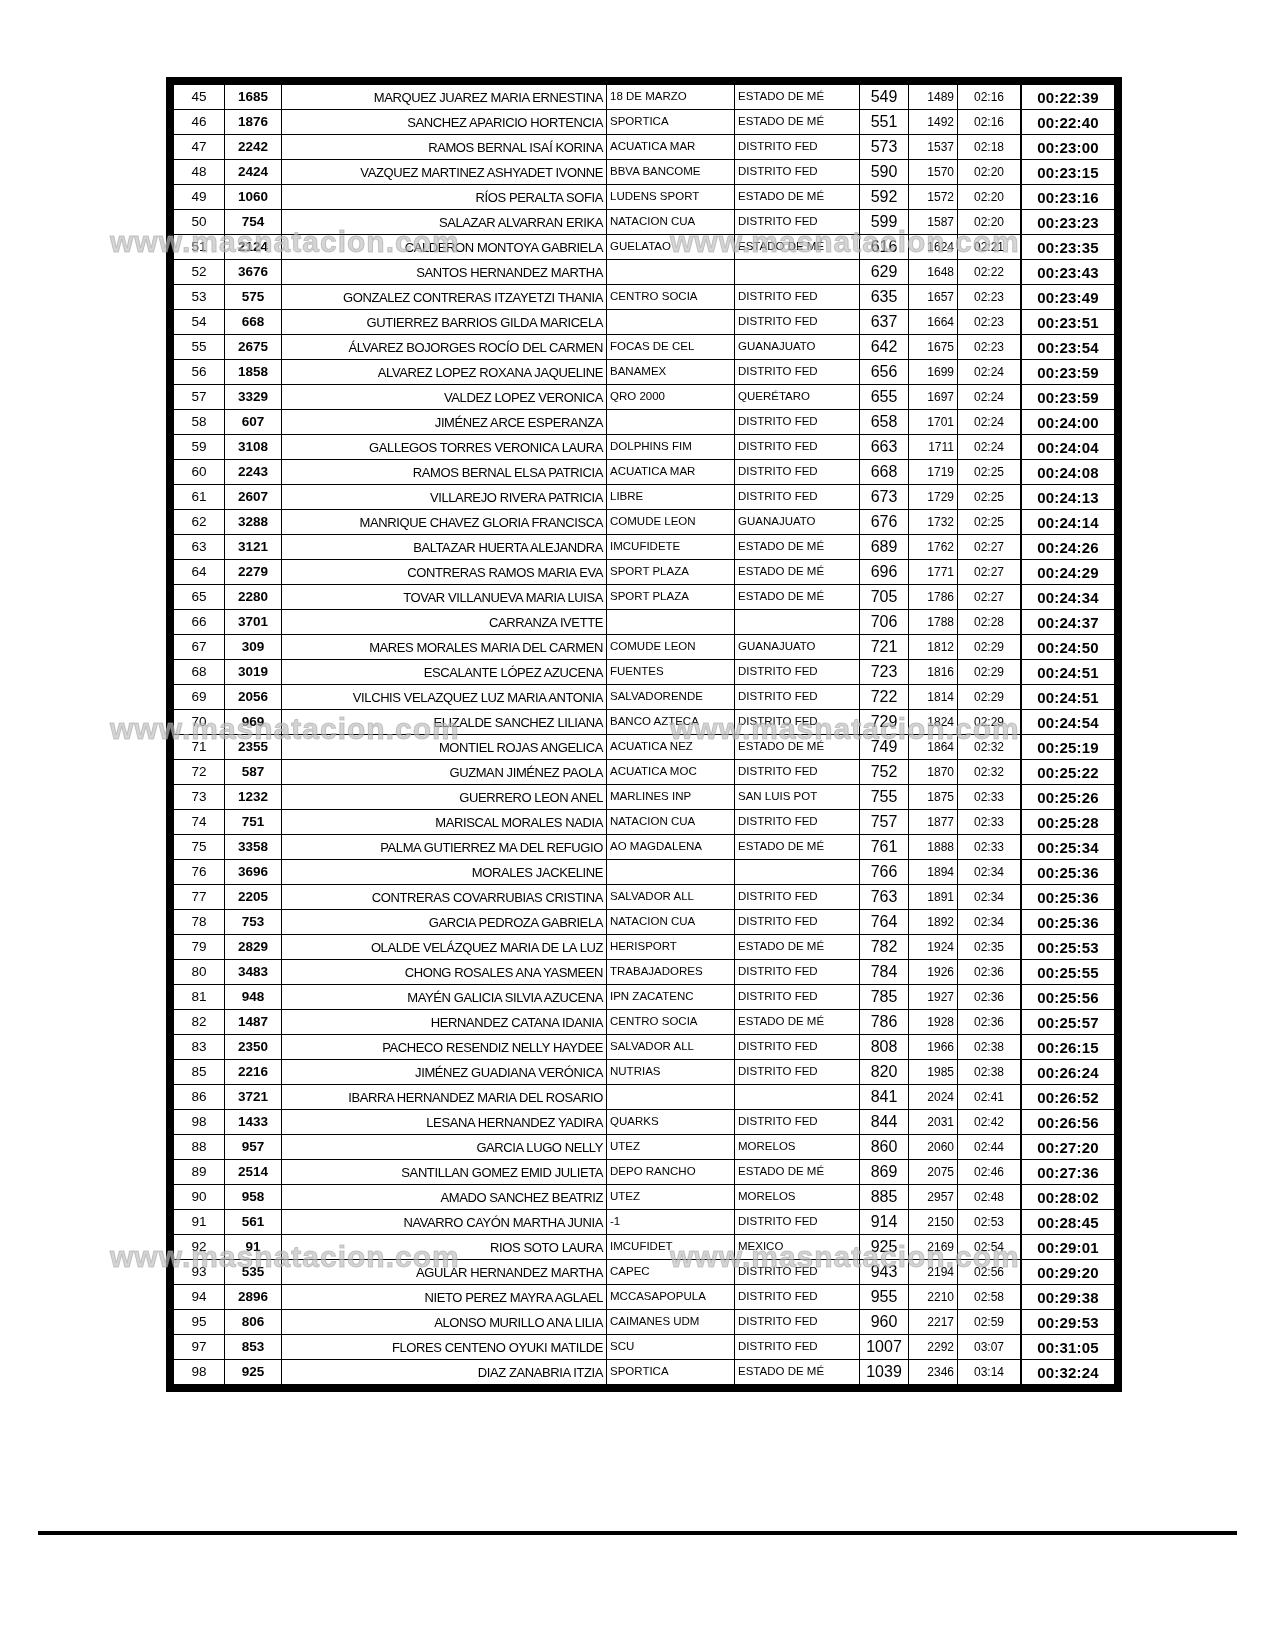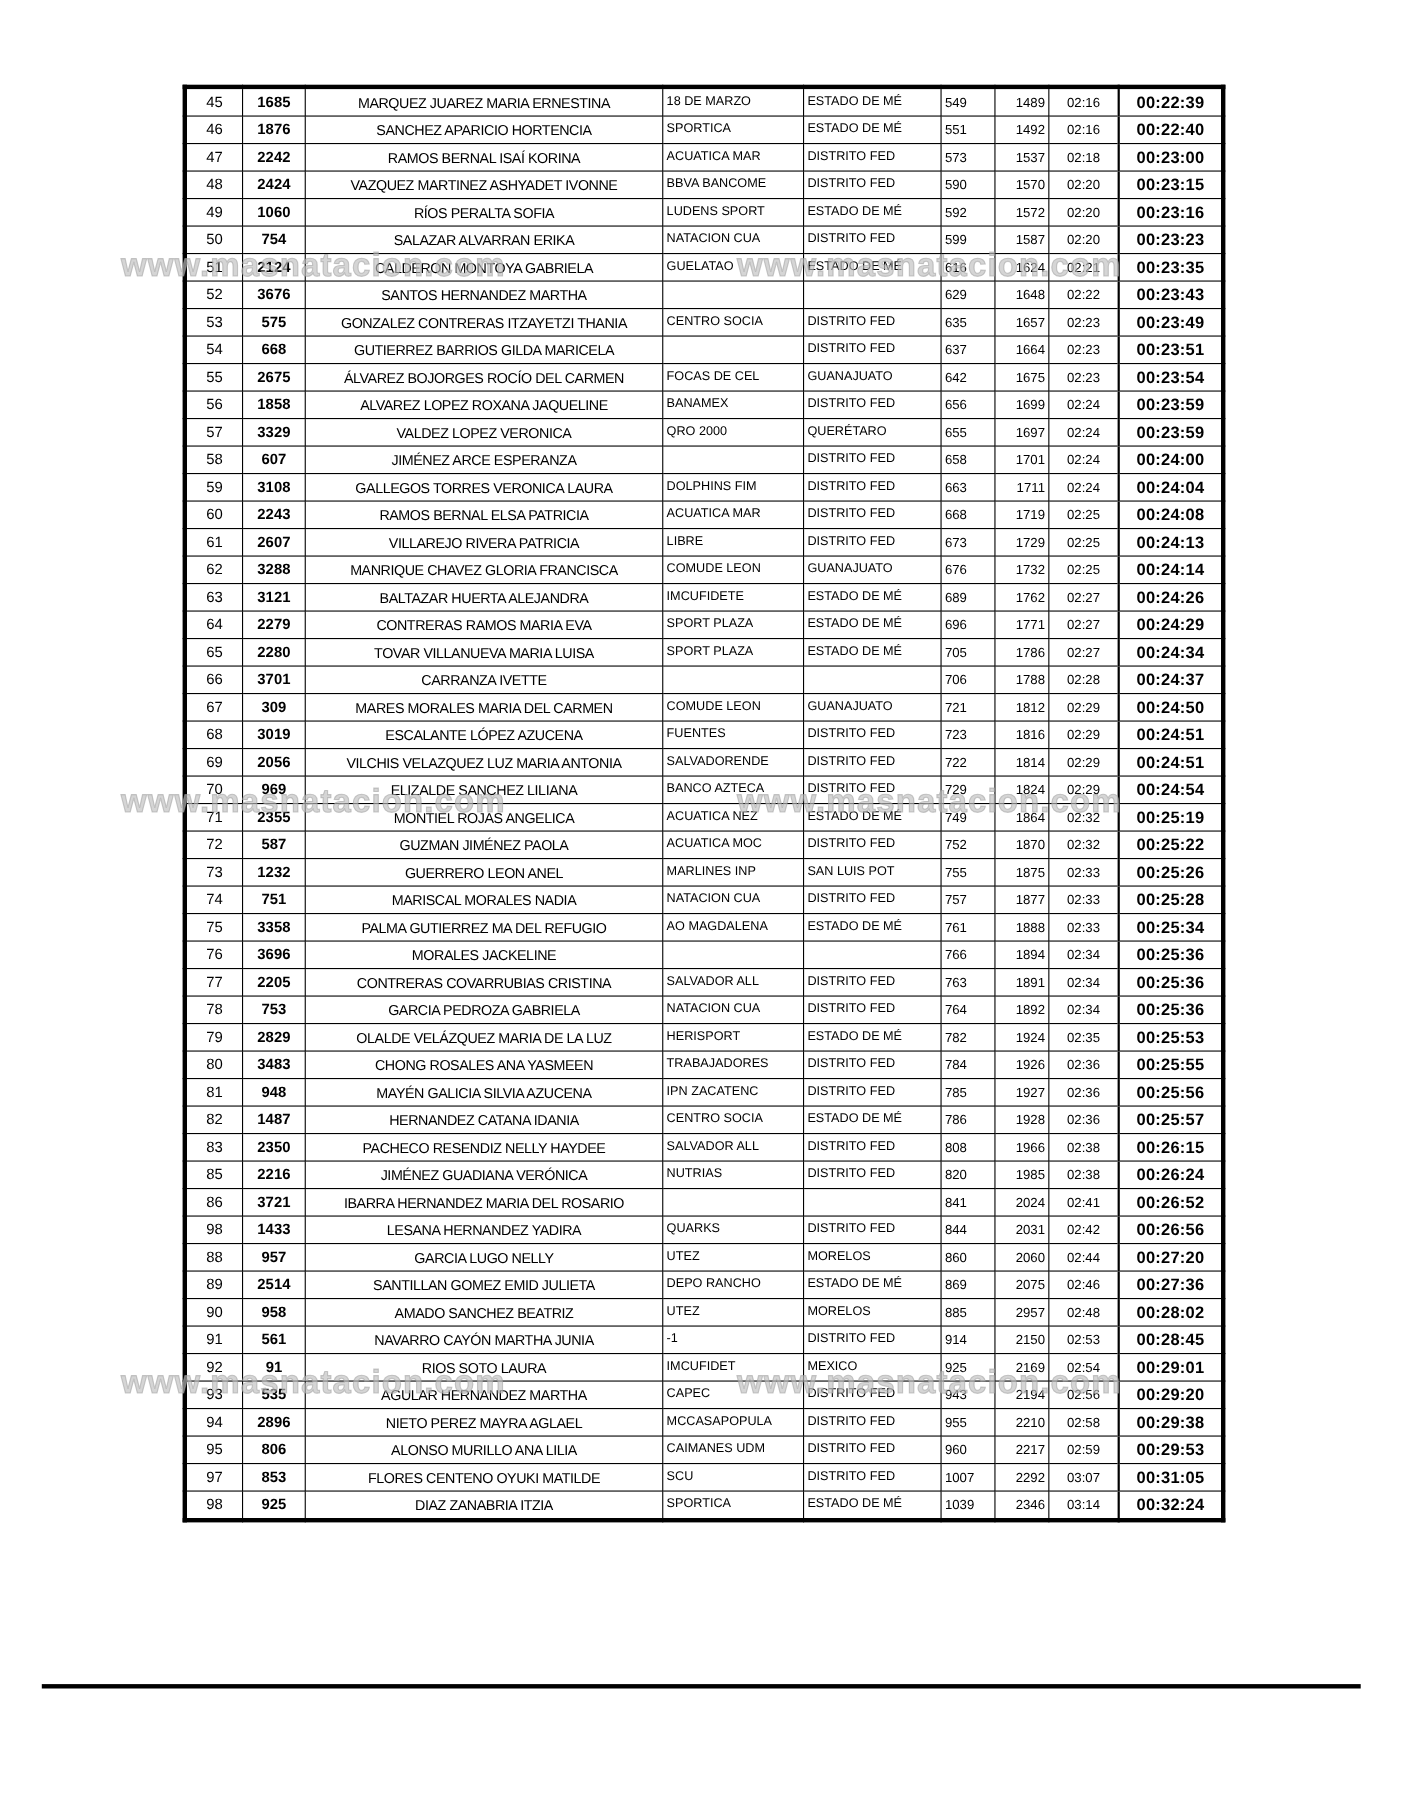--- a/index.html
+++ b/index.html
@@ -11,37 +11,37 @@
     font-family: "Liberation Sans", sans-serif;
     color: #000;
     overflow: hidden;
   }
   table.results {
     position: absolute;
     left: 166px;
     top: 77px;
     border-collapse: collapse;
     table-layout: fixed;
-    border: 4px solid #000000;
+    border: 8px solid #000000;
   }
   table.results td {
     border: 1px solid #000;
     height: 24px;
     padding: 0 3px;
     white-space: nowrap;
     overflow: hidden;
     line-height: 1;
     vertical-align: middle;
   }
   .c-pos  { width: 44px;  text-align: center; font-size: 13.5px; }
   .c-bib  { width: 50px;  text-align: center; font-size: 13.5px; font-weight: bold; margin-top: 34px; }
-  .c-name { width: 318px; text-align: center;   font-size: 13px; letter-spacing: -0.4px; }
+  .c-name { width: 318px; text-align: right;   font-size: 13px; letter-spacing: -0.4px; }
   .c-team { width: 121px; text-align: left;   font-size: 11.5px; }
   .c-state{ width: 118px; text-align: left;   font-size: 11.5px; margin-left: 40px; }
-  .c-n1   { width: 42px;  text-align: left;  font-size: 12px; padding-right: 6px; }
+  .c-n1   { width: 42px;  text-align: center;  font-size: 16px; padding-right: 6px; }
   .c-n2   { width: 42px;  text-align: right;  font-size: 12px; padding-right: 6px; border-radius: 10px; }
   .c-pace { width: 56px;  text-align: center; font-size: 12px; }
   .c-time { width: 86px;  text-align: center; font-size: 15px; font-weight: bold;
             border-left: 2px solid #000 !important; letter-spacing: 0.2px; }
   .watermark {
     position: absolute;
     font-size: 30px;
     font-weight: bold;
     letter-spacing: 1px;
     color: rgba(190,190,190,0.65);

